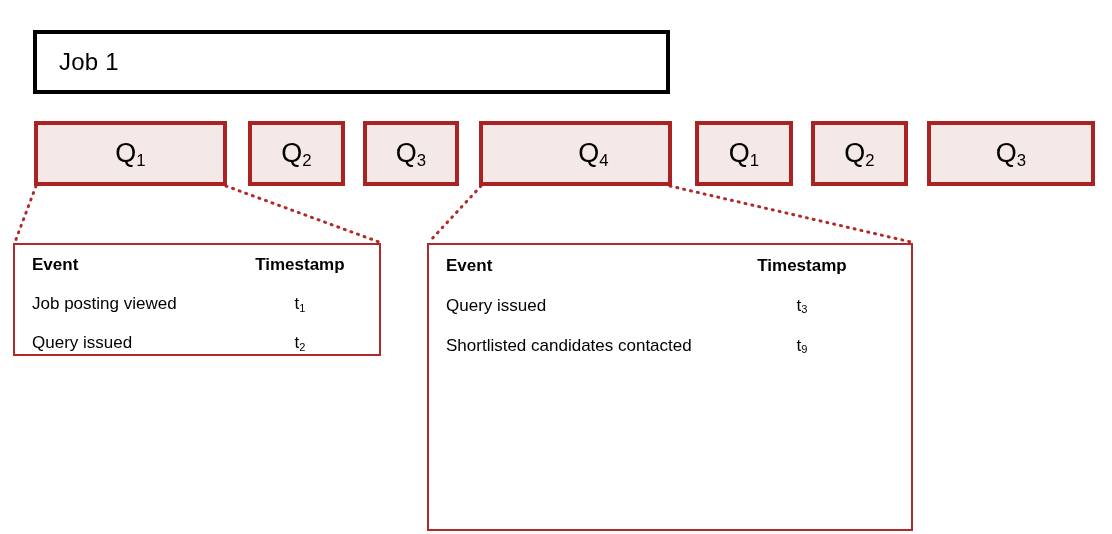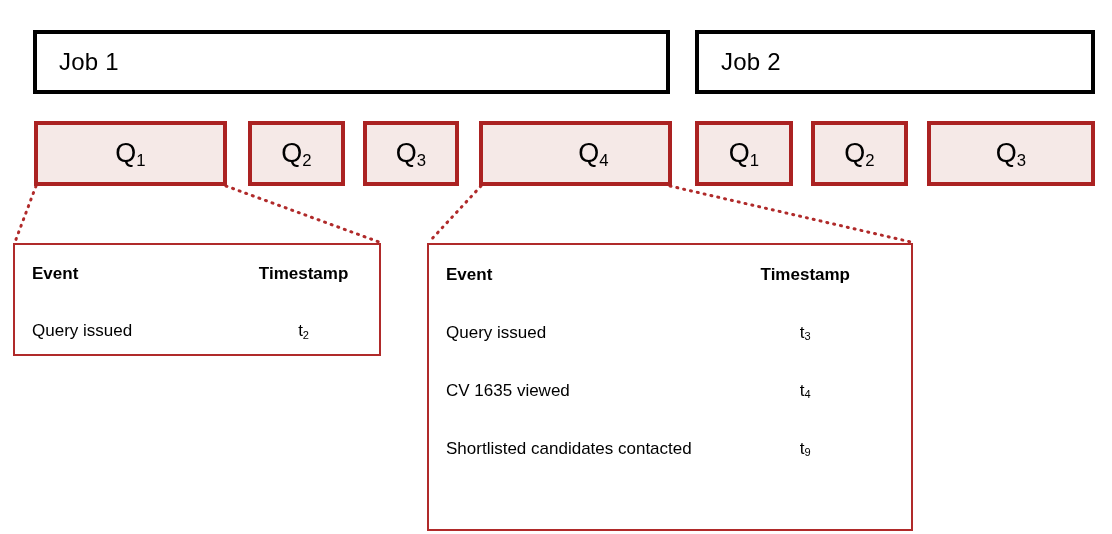--- a/index.html
+++ b/index.html
@@ -67,21 +67,21 @@
     border: 2px solid #B02A2A;
     background: #ffffff;
   }
   .detail-table table {
     border-collapse: collapse;
     width: 100%;
     table-layout: fixed;
   }
   .detail-table th,
   .detail-table td {
-    padding: 12px;
+    padding: 3px;
     font-size: 17px;
     line-height: 1;
     height: 32px;
     vertical-align: middle;
     font-weight: normal;
     white-space: nowrap;
   }
   .detail-table th {
     font-weight: bold;
   }
@@ -127,23 +127,20 @@
 
     <line x1="36" y1="170" x2="15" y2="226" stroke="#B02A2A" stroke-width="3" stroke-linecap="round" stroke-dasharray="1 6"></line>
     <line x1="226" y1="170" x2="379" y2="226" stroke="#B02A2A" stroke-width="3" stroke-linecap="round" stroke-dasharray="1 6"></line>
 
     <line x1="481" y1="170" x2="429" y2="226" stroke="#B02A2A" stroke-width="3" stroke-linecap="round" stroke-dasharray="1 6"></line>
     <line x1="670" y1="170" x2="911" y2="226" stroke="#B02A2A" stroke-width="3" stroke-linecap="round" stroke-dasharray="1 6"></line>
   </svg>
 
   <div class="job-box" id="job-1" style="left:33px; top:14px; width:637px; height:64px;">
     <span>Job 1</span>
-  </div>
-  <div class="job-box" id="job-2" style="left:695px; top:14px; width:400px; height:64px;">
-    <span>Job 2</span>
   </div>
 
   <div class="q-box" style="left:34px; top:105px; width:193px; height:65px;">
     <span class="q-label">
       <span>Q</span><sub>1</sub>
     </span>
   </div>
   <div class="q-box" style="left:248px; top:105px; width:97px; height:65px;">
     <span class="q-label">
       <span>Q</span><sub>2</sub>
@@ -178,20 +175,24 @@
   <div class="detail-table" id="table-left">
     <table>
       <thead>
         <tr>
           <th class="col-event pad-l" style="width:62%;">Event</th>
           <th class="col-stamp" style="width:38%;">Timestamp</th>
         </tr>
       </thead>
       <tbody id="left-body">
           <tr>
+            <td class="col-event pad-l">Job posting viewed</td>
+            <td class="col-stamp"><span class="ts">t<sub>1</sub></span></td>
+          </tr>
+          <tr>
             <td class="col-event pad-l">Query issued</td>
             <td class="col-stamp"><span class="ts">t<sub>2</sub></span></td>
           </tr>
         </tbody>
     </table>
   </div>
 
   <div class="detail-table" id="table-right">
     <table>
       <thead>
@@ -199,24 +200,20 @@
           <th class="col-event pad-l" style="width:72%;">Event</th>
           <th class="col-stamp" style="width:28%;">Timestamp</th>
         </tr>
       </thead>
       <tbody id="right-body">
           <tr>
             <td class="col-event pad-l">Query issued</td>
             <td class="col-stamp"><span class="ts">t<sub>3</sub></span></td>
           </tr>
           <tr>
-            <td class="col-event pad-l">CV 1635 viewed</td>
-            <td class="col-stamp"><span class="ts">t<sub>4</sub></span></td>
-          </tr>
-          <tr>
             <td class="col-event pad-l">Shortlisted candidates contacted</td>
             <td class="col-stamp"><span class="ts">t<sub>9</sub></span></td>
           </tr>
         </tbody>
     </table>
   </div>
 
 </div>
 
 </body></html>

